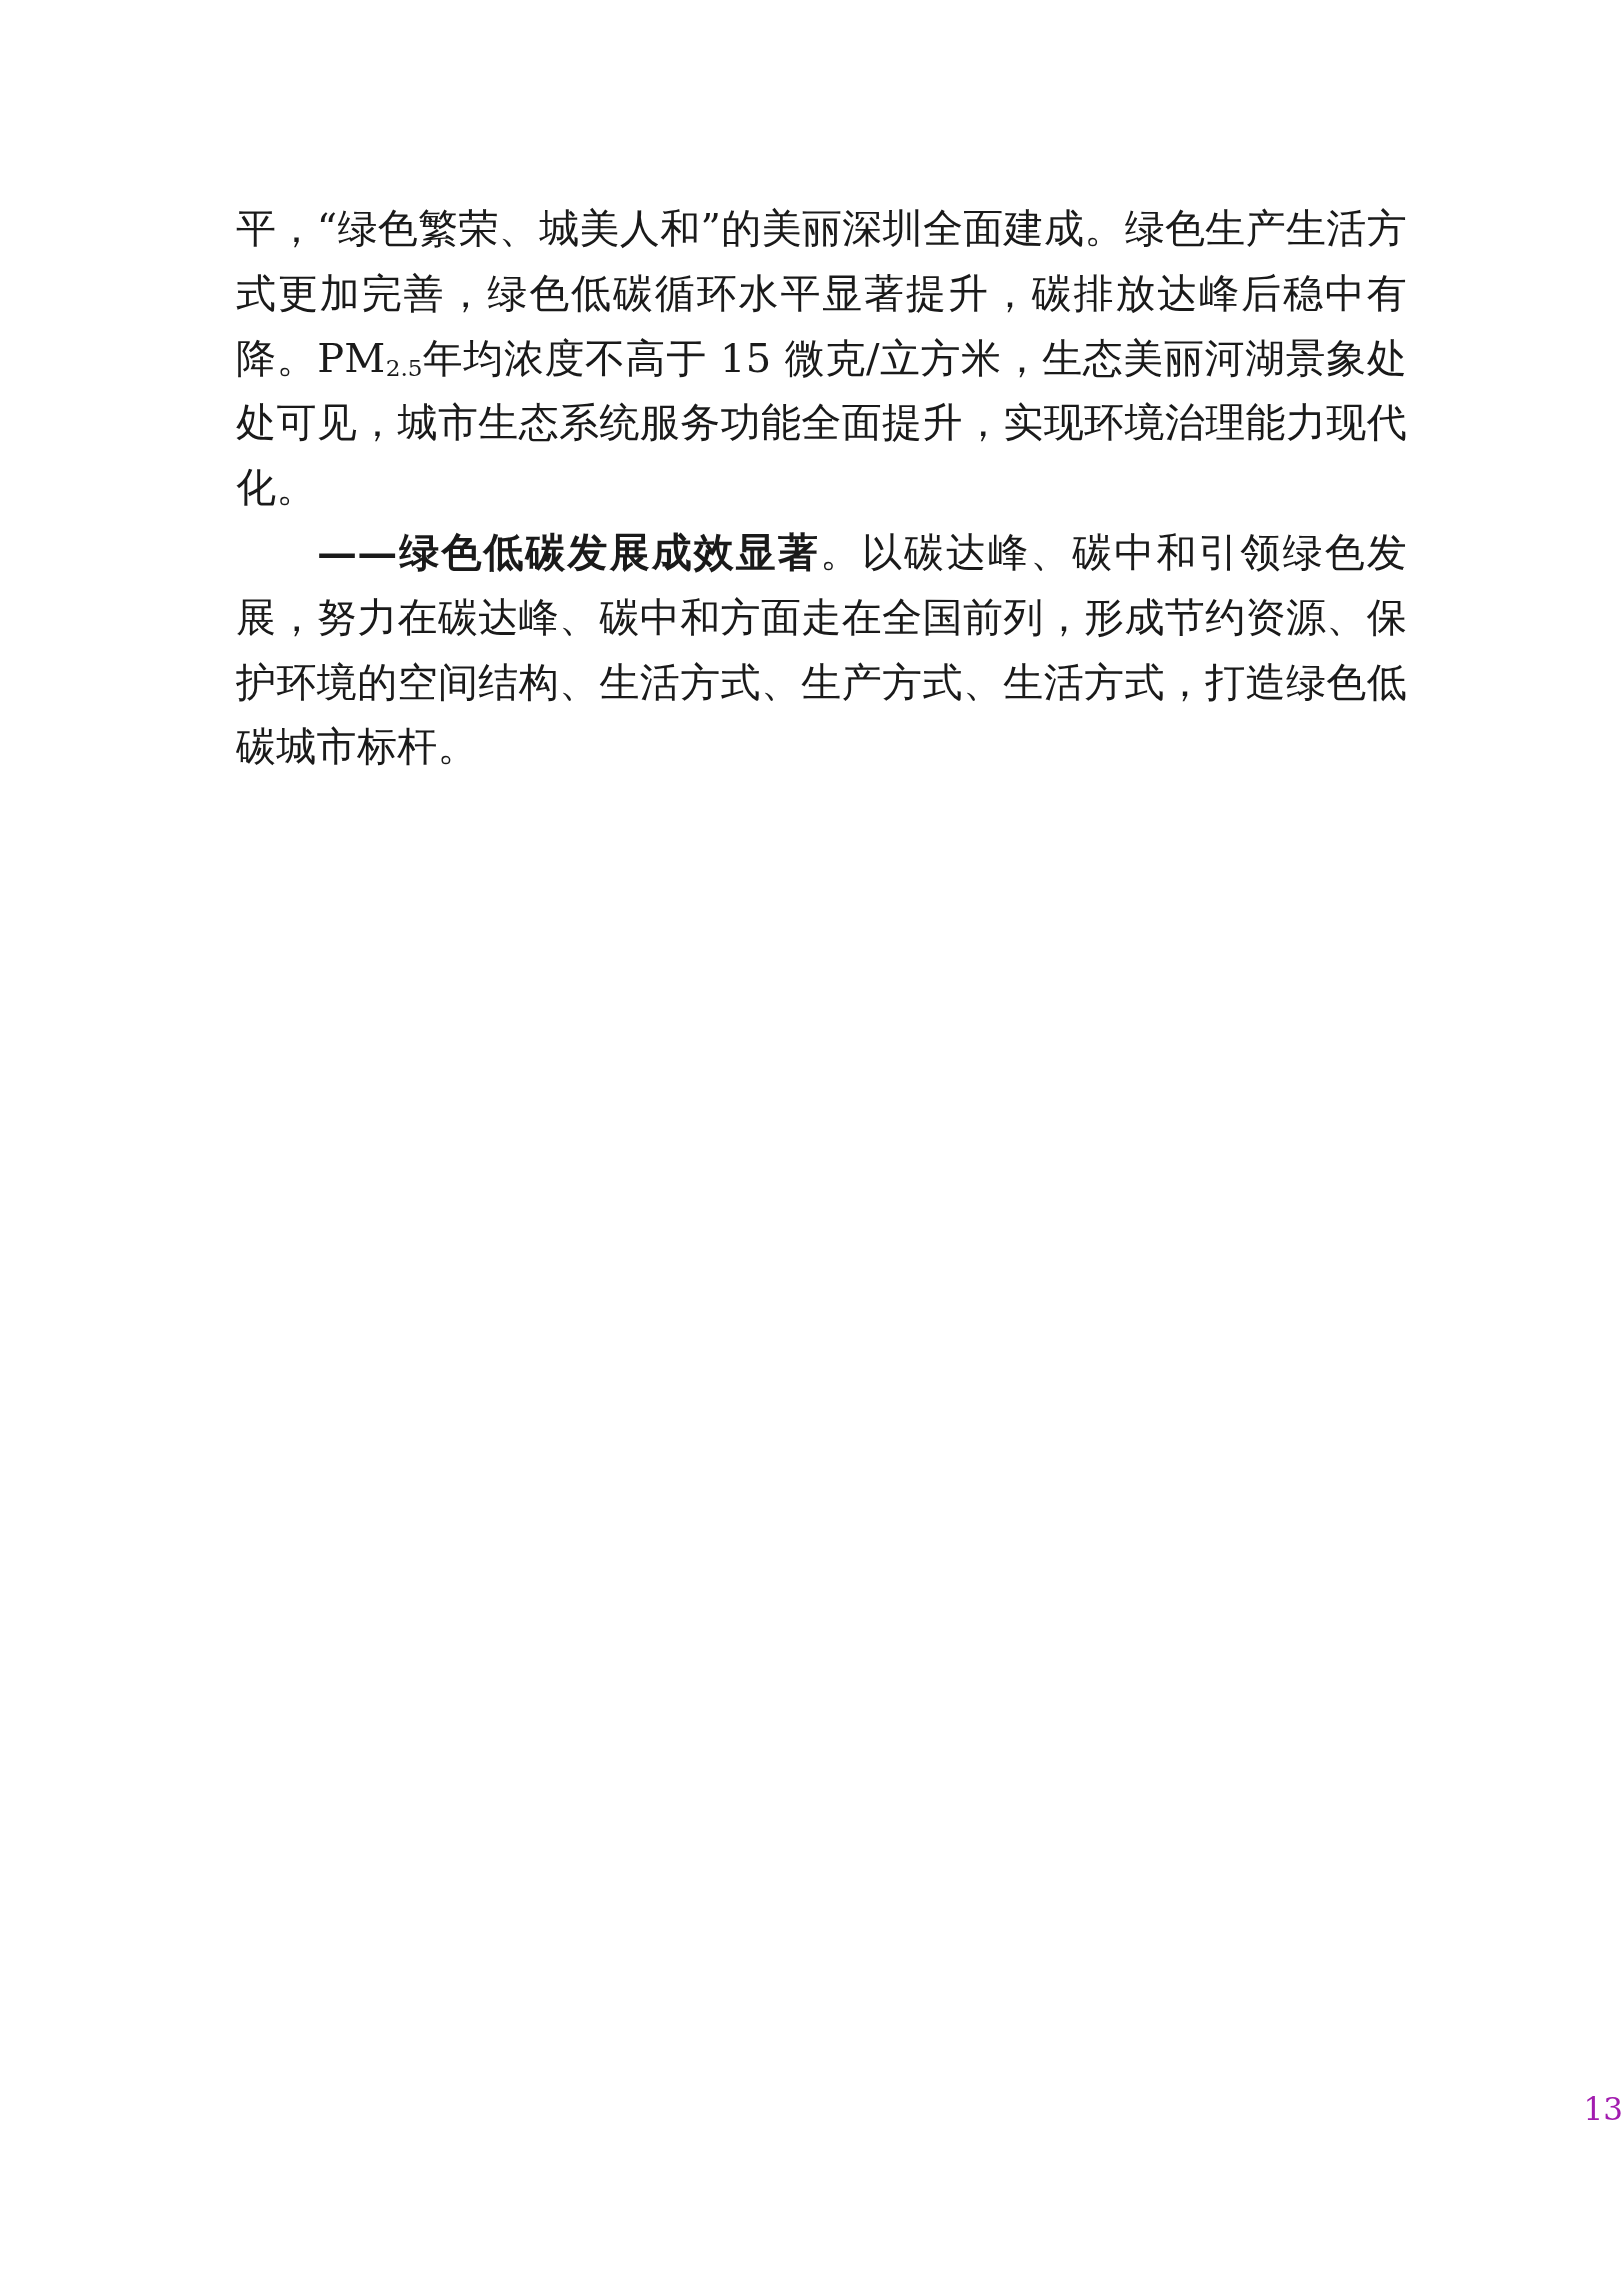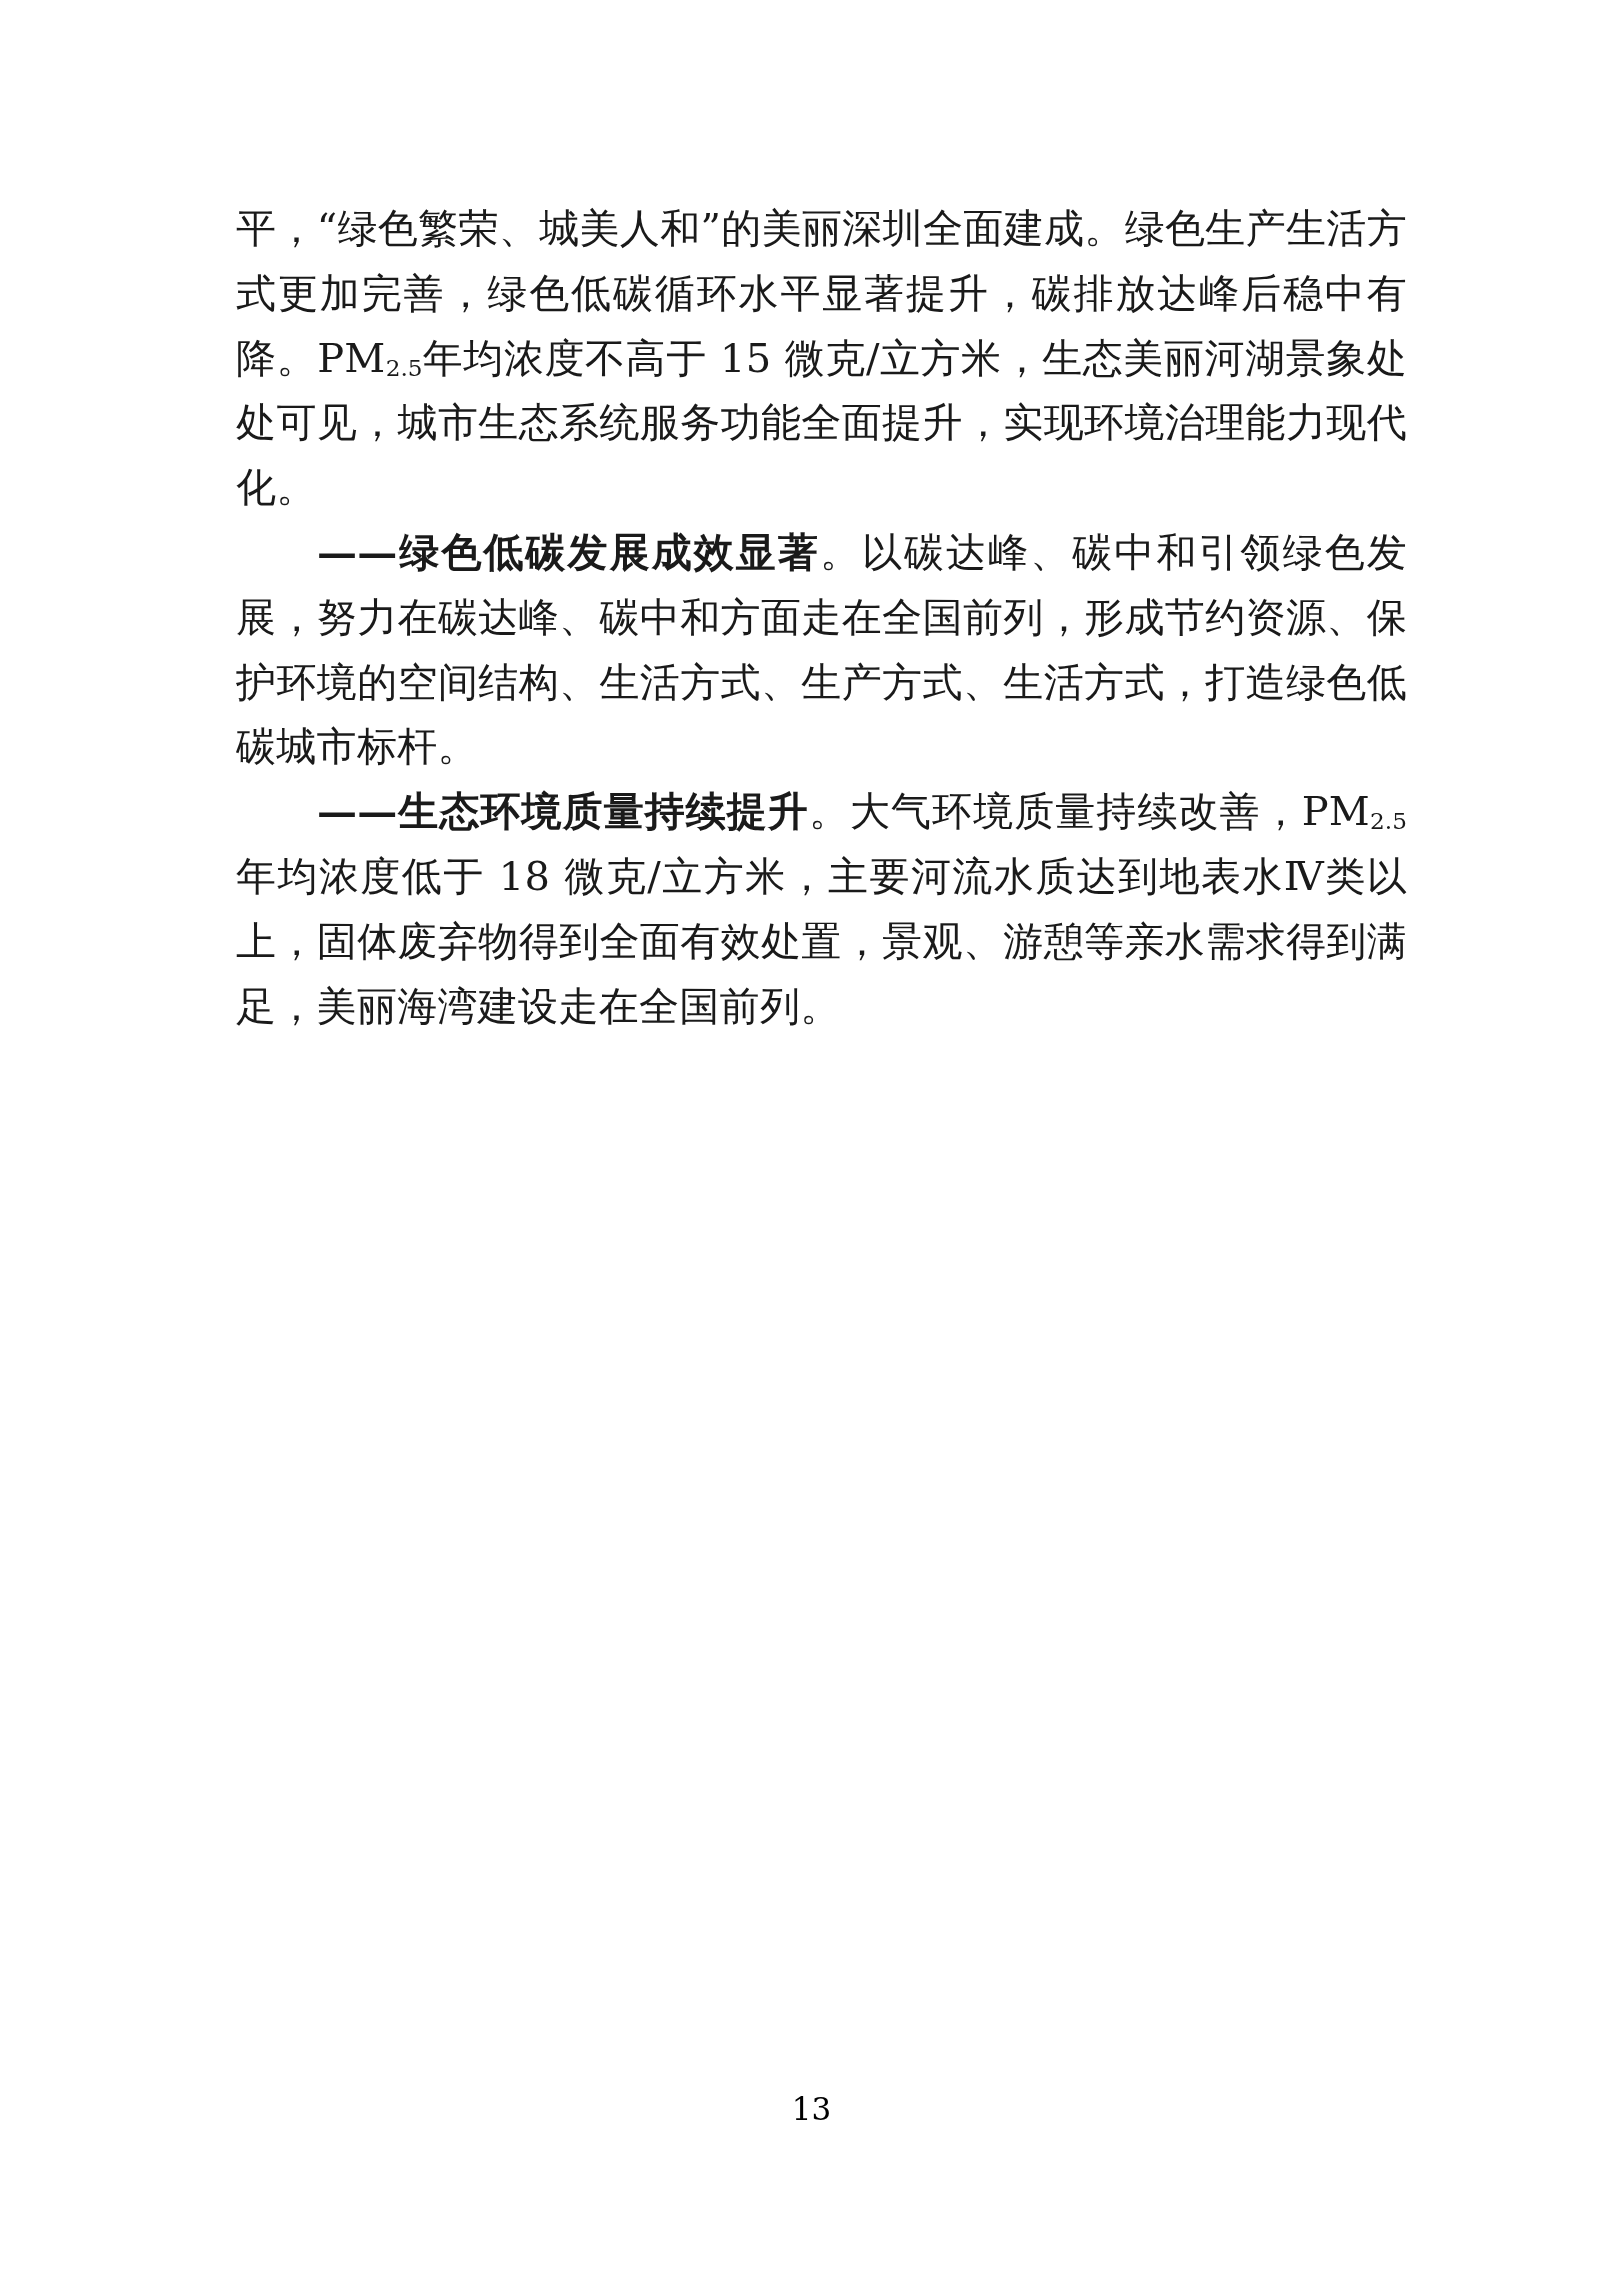--- a/index.html
+++ b/index.html
@@ -51,32 +51,31 @@
     font-size: 0.58em;
     vertical-align: -0.18em;
     letter-spacing: 0;
     margin-top: 36px;
   }
   .page-number {
     position: absolute;
     left: 0;
     right: 0;
     top: 2091px;
-    text-align: center;
+    text-align: right;
     font-size: 31px;
     font-family: "DejaVu Serif", "Liberation Serif", serif;
-    color: #000000;
+    color: #a21caf;
   }
 </style>
 </head>
 <body>
 
 <div class="page">
   <div class="body-text">
     <div id="paragraphs">
         <p class="body-text"><span>平，“绿色繁荣、城美人和”的美丽深圳全面建成。绿色生产生活方式更加完善，绿色低碳循环水平显著提升，碳排放达峰后稳中有降。</span><span class="pm">PM<sub>2.5</sub></span><span>年均浓度不高于 15 微克/立方米，生态美丽河湖景象处处可见，城市生态系统服务功能全面提升，实现环境治理能力现代化。</span></p>
         <p class="body-text indent"><span class="bold dash-lead">——绿色低碳发展成效显著</span><span>。以碳达峰、碳中和引领绿色发展，努力在碳达峰、碳中和方面走在全国前列，形成节约资源、保护环境的空间结构、生活方式、生产方式、生活方式，打造绿色低碳城市标杆。</span></p>
-        <p class="body-text indent"><span class="bold dash-lead">——生态环境质量持续提升</span><span>。大气环境质量持续改善，</span><span class="pm">PM<sub>2.5</sub></span><span>年均浓度低于 18 微克/立方米，主要河流水质达到地表水Ⅳ类以上，固体废弃物得到全面有效处置，景观、游憩等亲水需求得到满足，美丽海湾建设走在全国前列。</span></p>
       </div>
   </div>
   <div class="page-number">13</div>
 </div>
 
 
 </body></html>

